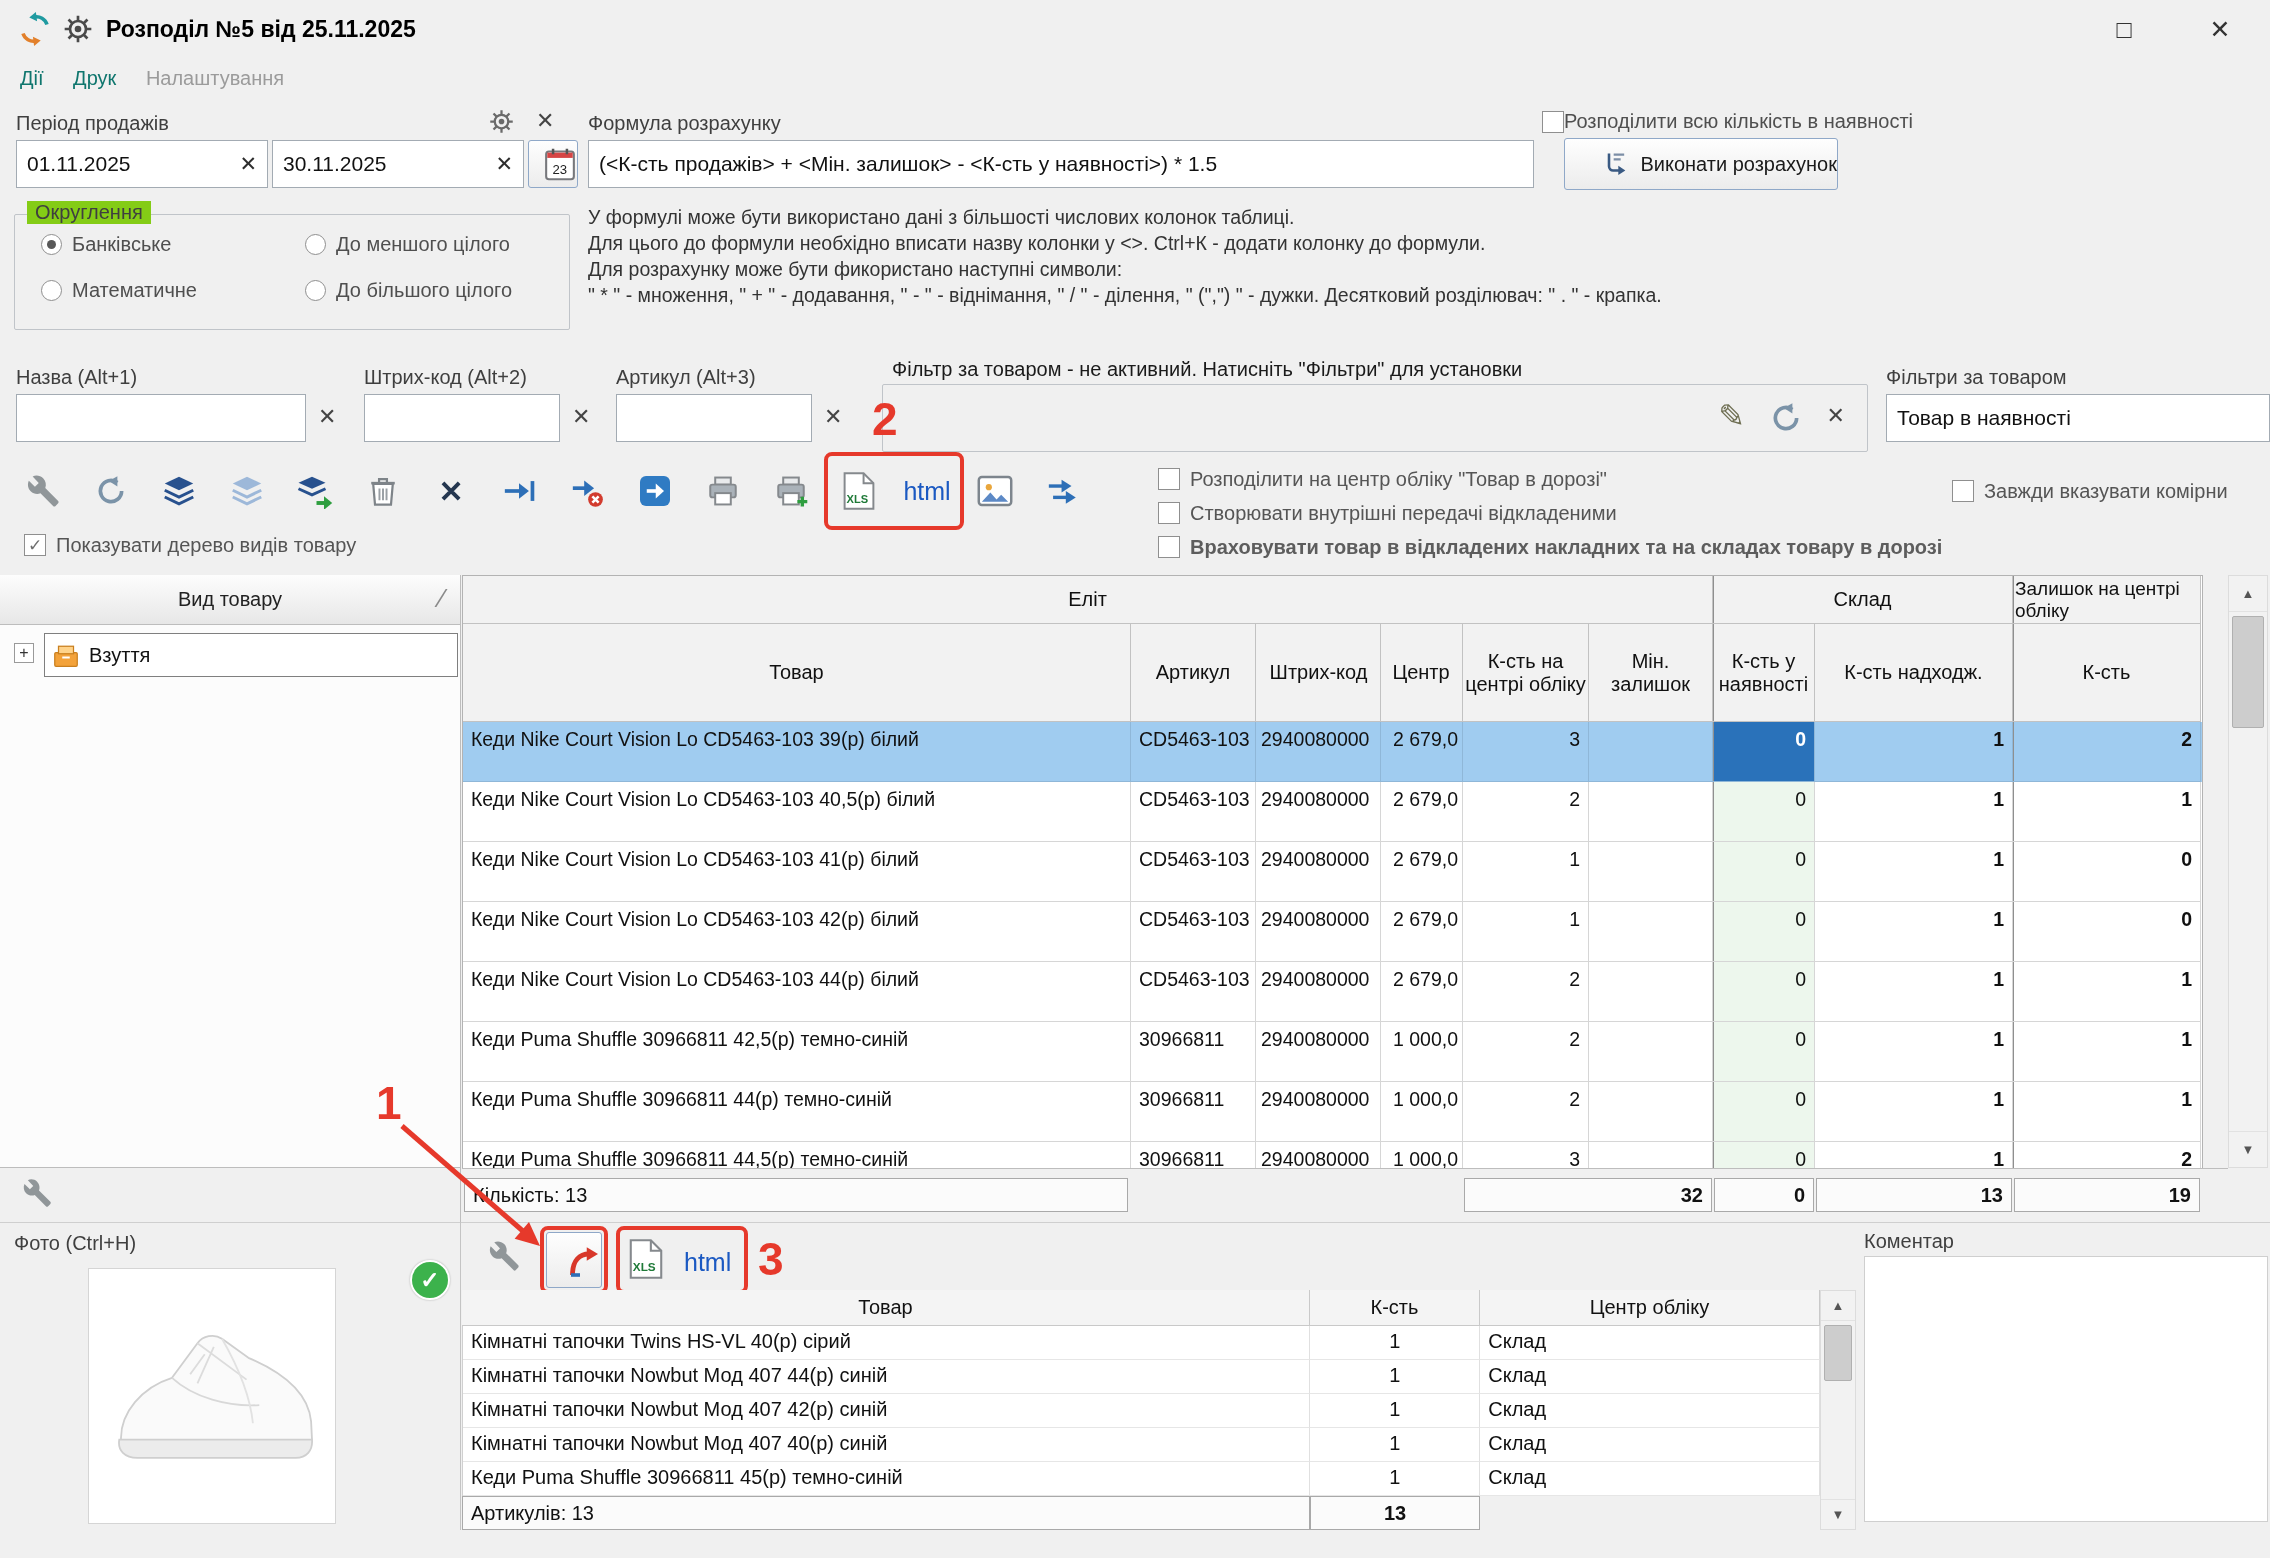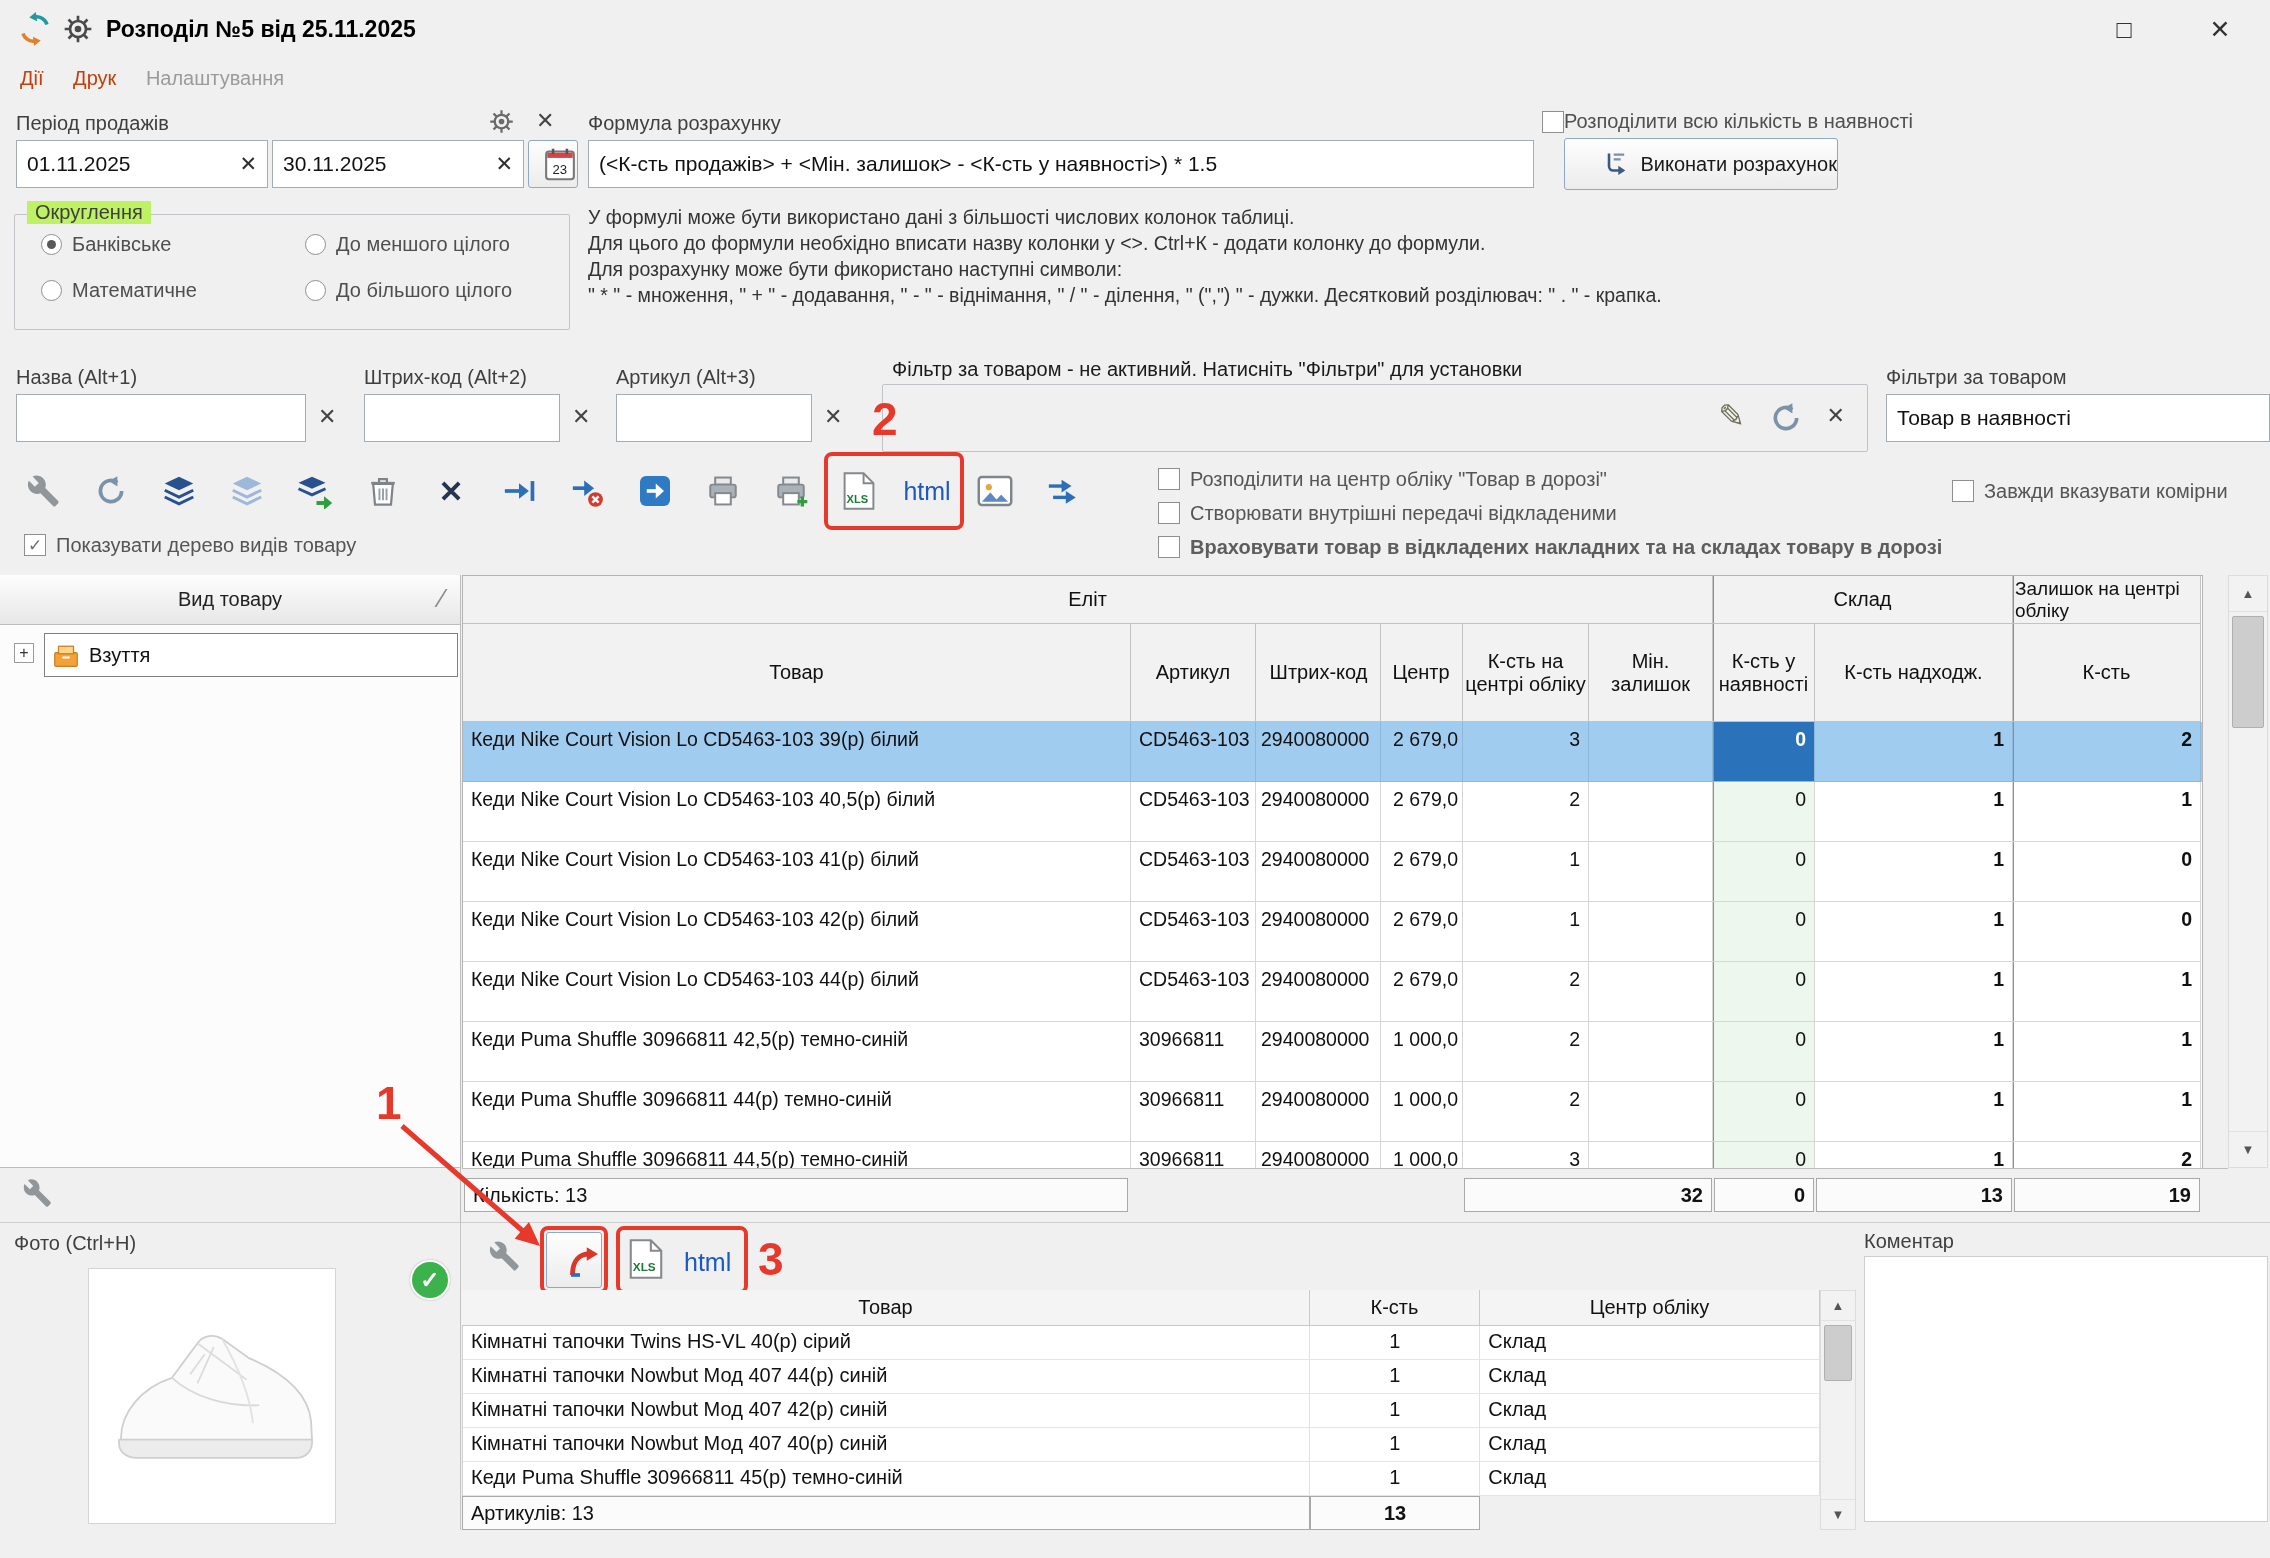--- a/index.html
+++ b/index.html
@@ -3,29 +3,29 @@
 <meta charset="utf-8">
 <style>
 *{margin:0;padding:0;box-sizing:border-box}
 html,body{width:2270px;height:1558px;overflow:hidden}
 body{background:#f0f0f0;font-family:"Liberation Sans",sans-serif;font-size:20px;color:#111}
 #app{position:relative;width:2270px;height:1558px;overflow:hidden;background:#f0f0f0}
 .abs{position:absolute}
 svg{display:block}
 .title{font-weight:700;font-size:23px;color:#000}
 .winbtn{width:64px;height:46px;display:flex;align-items:center;justify-content:center;font-size:25px;color:#333}
-.menuitem{display:inline-block;margin-top:9px;margin-left:24px;font-size:20px;color:#c2410c}
+.menuitem{display:inline-block;margin-top:9px;margin-left:24px;font-size:20px;color:#0f766e}
 .menuitem.disabled{color:#9b9b9b}
 .lbl{color:#3f3f3f;font-size:20px;white-space:nowrap}
 .field{background:#fff;border:1px solid #a3abb3;display:flex;align-items:center;padding:0 10px;font-size:21px;white-space:nowrap;overflow:hidden}
 .clearx{color:#2e2e2e;font-size:21px;margin-left:auto;padding-left:8px}
 .xglyph{color:#444;font-size:22px}
 .button{background:linear-gradient(#fefefe,#ececec);border:1px solid #8fa8c8;border-radius:3px;display:flex;align-items:center;justify-content:flex-end;gap:10px;font-size:20px;color:#1a1a1a}
 .groupbox{border:1px solid #c0c4c9;border-radius:2px}
-.gblabel{position:absolute;top:-14px;left:12px;background:#bef264;padding:0 8px;color:#3f3f3f}
+.gblabel{position:absolute;top:-14px;left:12px;background:#84cc16;padding:0 8px;color:#3f3f3f}
 .radio-row{position:absolute;display:flex;align-items:center;gap:10px;color:#4f4f4f;white-space:nowrap}
 .radio{width:21px;height:21px;border:1px solid #8f8f8f;border-radius:50%;background:#fff;position:relative;flex:0 0 auto}
 .radio.checked:after{content:"";position:absolute;left:5px;top:5px;width:9px;height:9px;border-radius:50%;background:#595959}
 .help{color:#333;font-size:19.5px;line-height:26px;white-space:nowrap}
 .cbrow{display:flex;align-items:center;gap:0;color:#4f4f4f;white-space:nowrap}
 .cb{width:22px;height:22px;border:1px solid #8f8f8f;background:#fff;display:inline-flex;align-items:center;justify-content:center;font-size:17px;color:#6f6f6f;flex:0 0 auto}
 .toolbar{display:flex;gap:10px;align-items:center}
 .tbtn{width:58px;height:62px;display:flex;align-items:center;justify-content:center}
 .redbox{border:4px solid #e6392b;border-radius:8px}
 .rednum{color:#e6392b;font-size:46px;font-weight:700}

